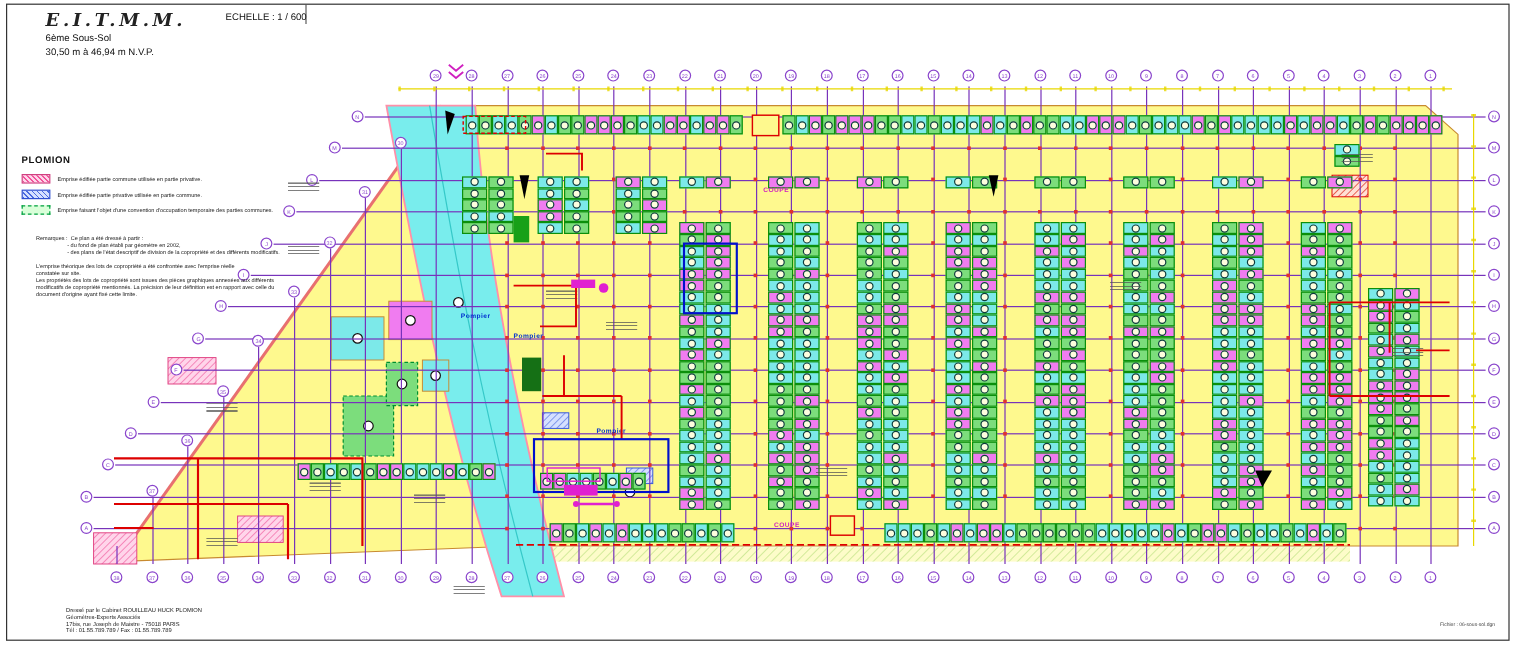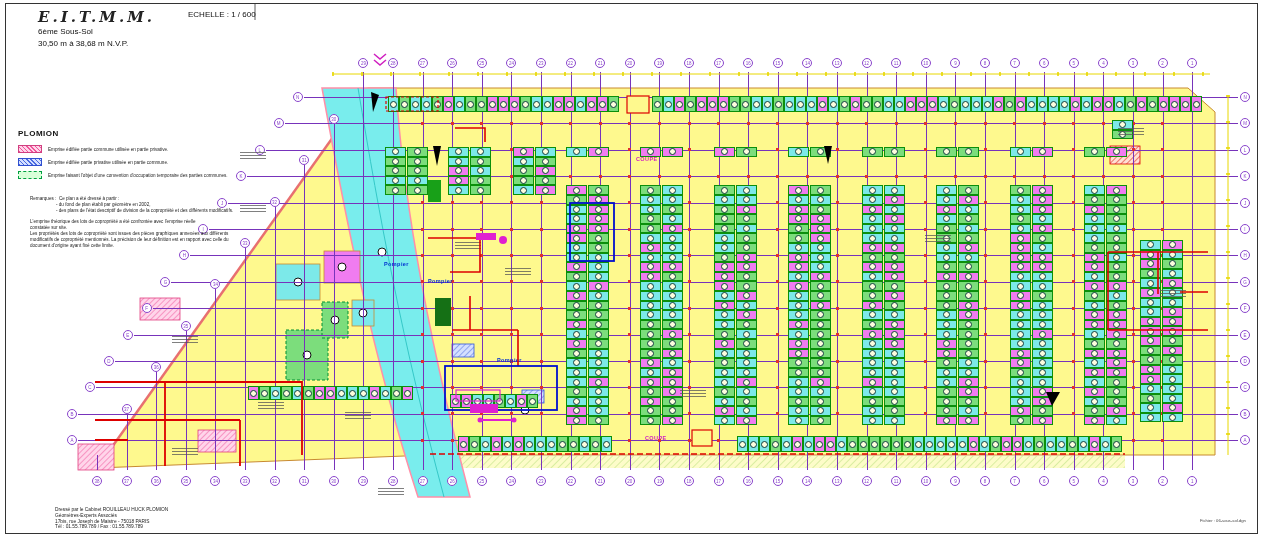--- a/index.html
+++ b/index.html
@@ -1308,21 +1308,21 @@
       <rect x="476" y="233" width="20" height="7" fill="#E020D0"></rect>
 
     <path d="M374,54 l6,5 l6,-5 M374,60 l6,5 l6,-5" fill="none" stroke="#D020C0" stroke-width="1.5"></path>
 
     <path d="M255,4 V20" stroke="#333" stroke-width="0.8"></path>
   </svg>
 
   <div class="hud" style="position:absolute;inset:0;pointer-events:none;">
     <div class="brand">E.I.T.M.M.</div>
     <div class="sub1">6ème Sous-Sol</div>
-    <div class="sub2">30,50 m à 38,68 m N.V.P.</div>
+    <div class="sub2">30,50 m à 46,94 m N.V.P.</div>
     <div class="scale">ECHELLE : 1 / 600</div>
 
     <div class="legend">
       <h4>PLOMION</h4>
       <div class="lrow">
         <span class="sw pink"></span>
         <span class="llab">Emprise édifiée partie commune utilisée en partie privative.</span>
       </div>
       <div class="lrow">
         <span class="sw blue"></span>

